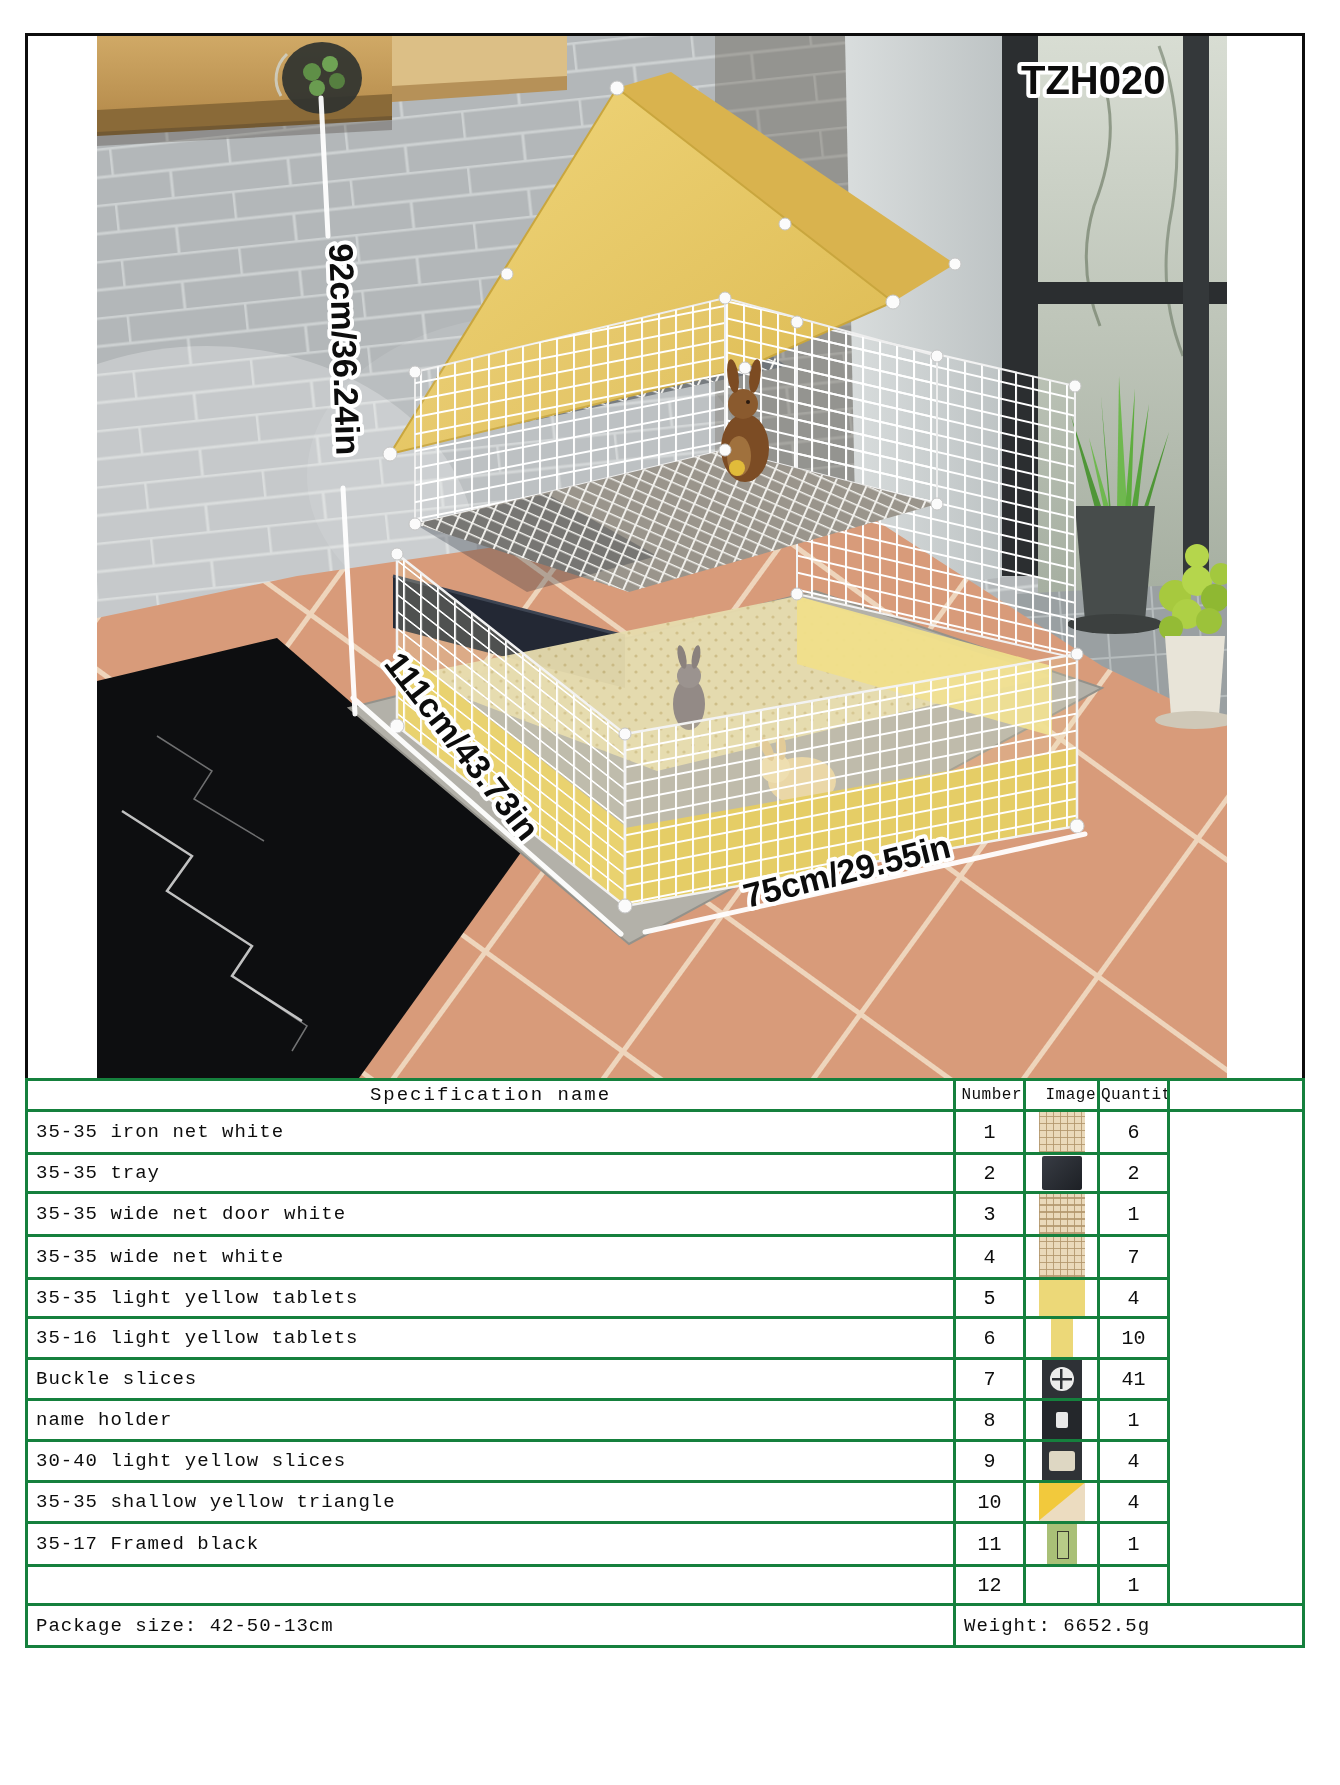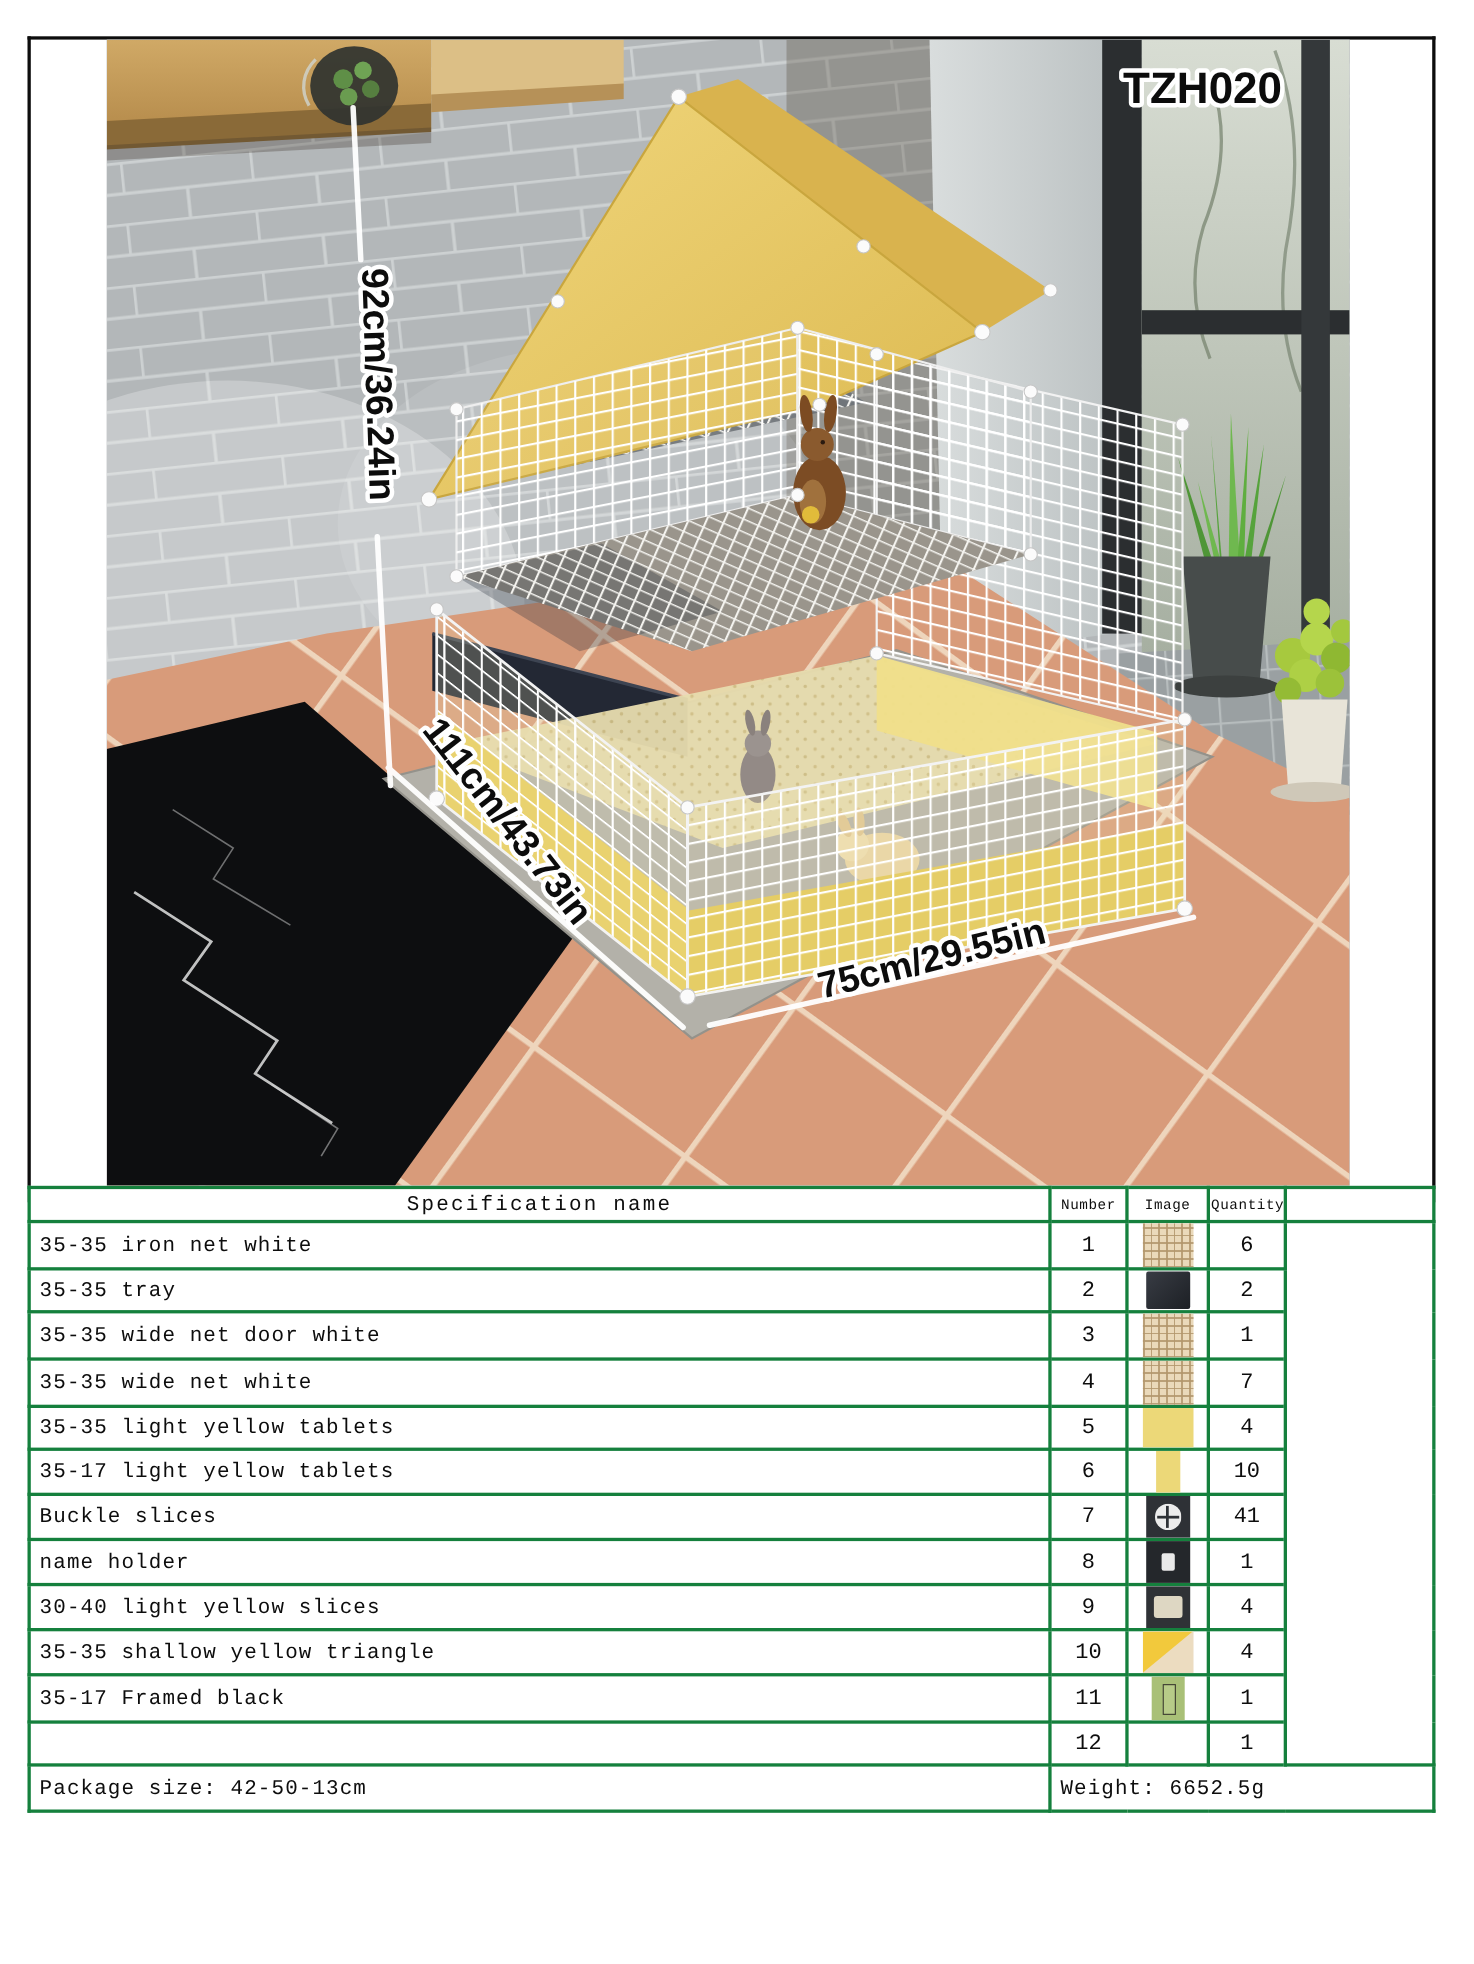--- a/index.html
+++ b/index.html
@@ -27,21 +27,21 @@
     border-collapse:collapse;table-layout:fixed;background:#ffffff;
   }
   table.spec td{
     border:3px solid #15803d;overflow:hidden;white-space:nowrap;
     font-family:"Liberation Mono",monospace;
   }
   tr.hdr{height:31px;}
   tr.row{height:39px;}
   tr.foot{height:42px;}
   td.h-name{text-align:center;font-size:19px;letter-spacing:2px;}
-  td.h-small{text-align:center;font-size:13px;letter-spacing:0.5px;}
+  td.h-small{text-align:right;font-size:16px;letter-spacing:0.5px;}
   td.c-name{text-align:left;font-size:19px;letter-spacing:1px;padding-left:8px;}
   td.c-num{text-align:center;font-size:20px;}
   td.c-img{text-align:center;vertical-align:middle;padding:0;}
   td.c-empty{background:#ffffff;}
   td.c-foot{text-align:left;font-size:19px;letter-spacing:1px;padding-left:8px;}
 
   
   .swatch{display:inline-block;vertical-align:middle;position:relative;}
   .sw-wire-grid{width:46px;height:40px;background:#ead9ba;
     background-image:
@@ -320,21 +320,21 @@
         <td class="c-img"><div class="swatch sw-wire-grid"></div></td>
         <td class="c-num">7</td>
       </tr>
       <tr class="row">
         <td class="c-name">35-35 light yellow tablets</td>
         <td class="c-num">5</td>
         <td class="c-img"><div class="swatch sw-panel-yellow"></div></td>
         <td class="c-num">4</td>
       </tr>
       <tr class="row">
-        <td class="c-name">35-17 light yellow tablets</td>
+        <td class="c-name">35-16 light yellow tablets</td>
         <td class="c-num">6</td>
         <td class="c-img"><div class="swatch sw-strip-yellow"></div></td>
         <td class="c-num">10</td>
       </tr>
       <tr class="row">
         <td class="c-name">Buckle slices</td>
         <td class="c-num">7</td>
         <td class="c-img"><div class="swatch sw-buckle-white"></div></td>
         <td class="c-num">41</td>
       </tr>

